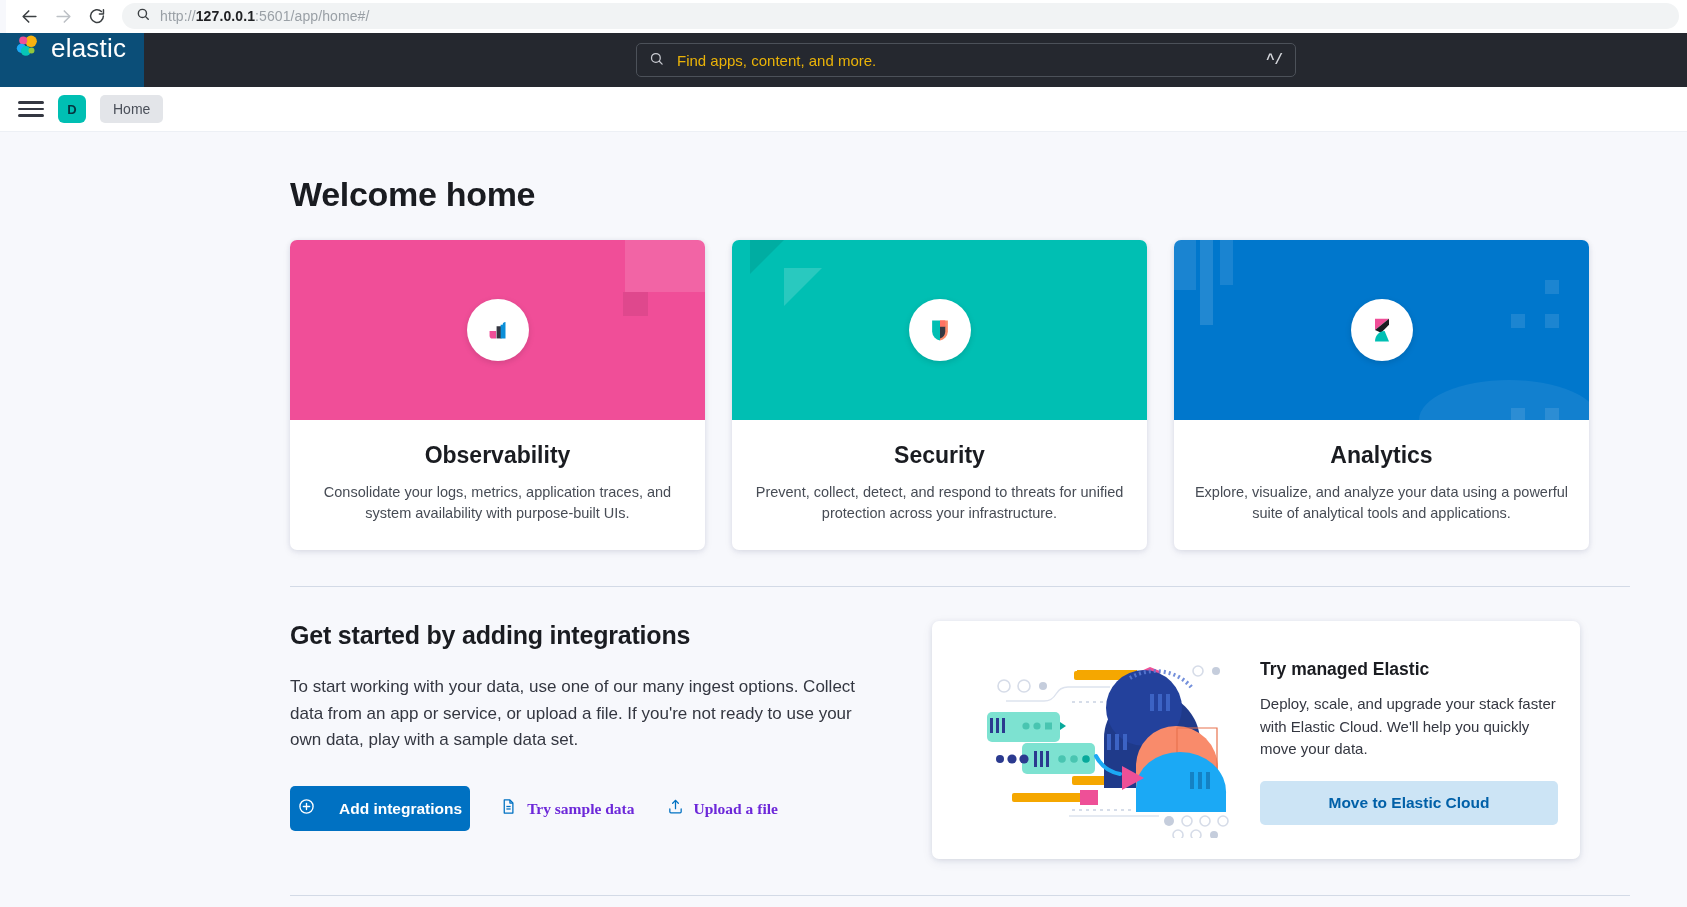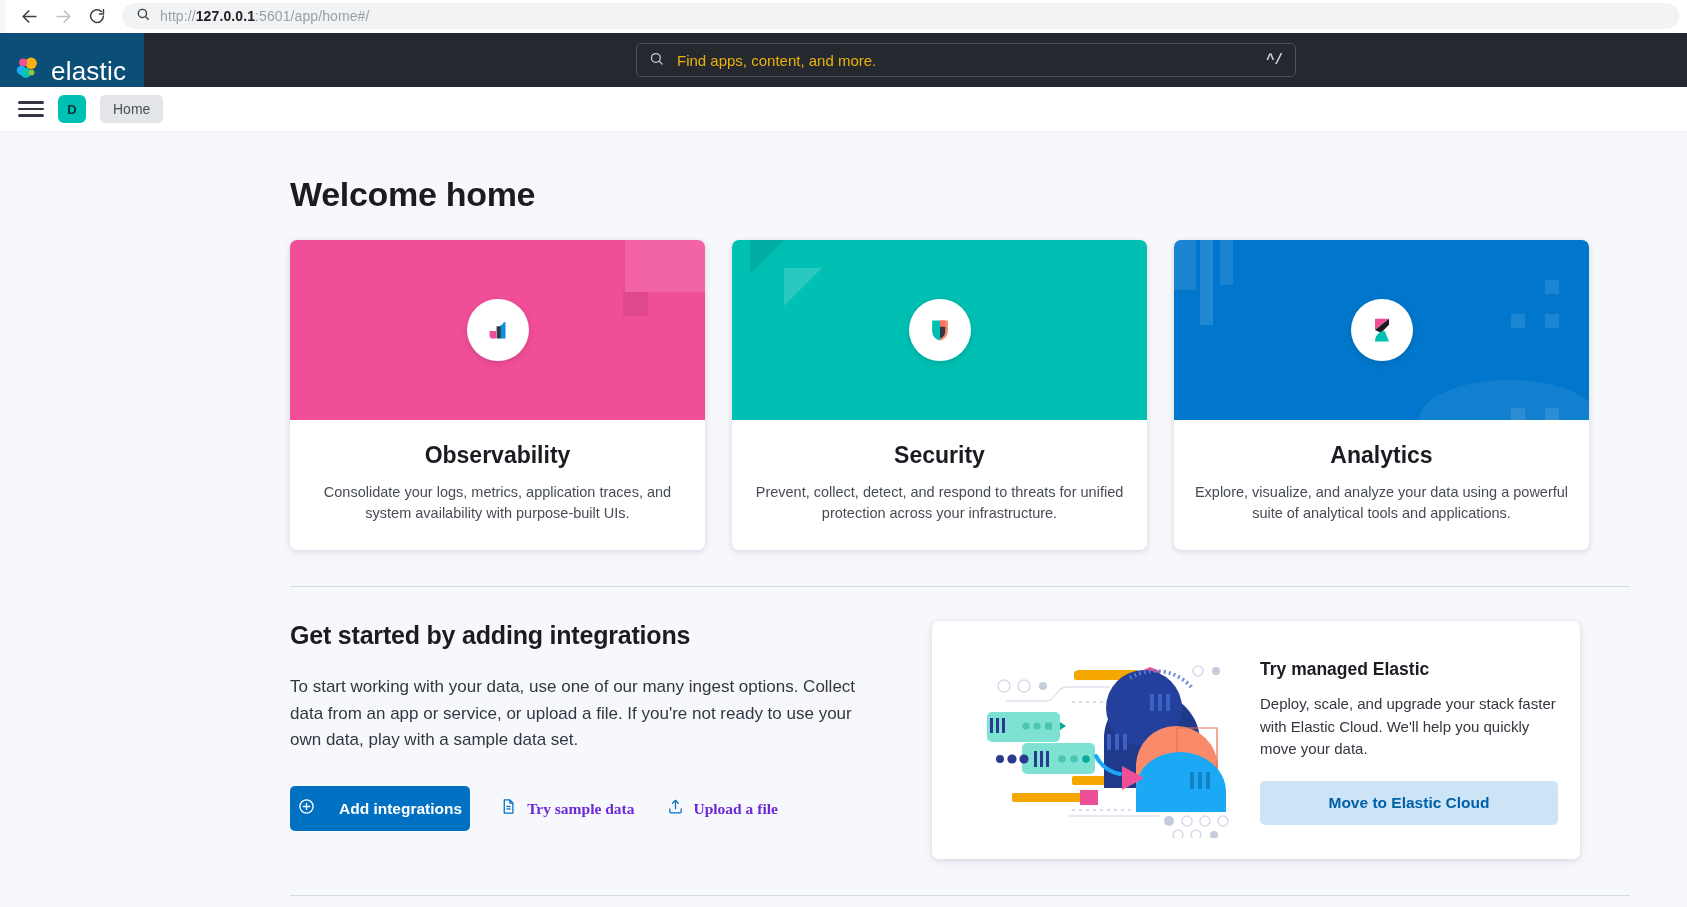--- a/index.html
+++ b/index.html
@@ -36,21 +36,21 @@
   }
   .url-text b { color: #202124; font-weight: 700; }
 
   
   .elastic-header {
     height: 54px; background: #25282F;
     display: flex; align-items: center; position: relative;
   }
   .logo-block {
     background: #0B4E78; height: 100%;
-    display: flex; align-items: flex-end; gap: 9px;
+    display: flex; align-items: flex-start; gap: 9px;
     padding: 0 18px 0 14px;
   }
   .logo-word {
     color: #ffffff; font-size: 26px; letter-spacing: .2px;
     font-family: "Liberation Sans", sans-serif;
   }
   .global-search {
     position: absolute; left: 636px; width: 660px;
     height: 34px; border: 1px solid #4C5159; border-radius: 5px;
     background: #25282F;

